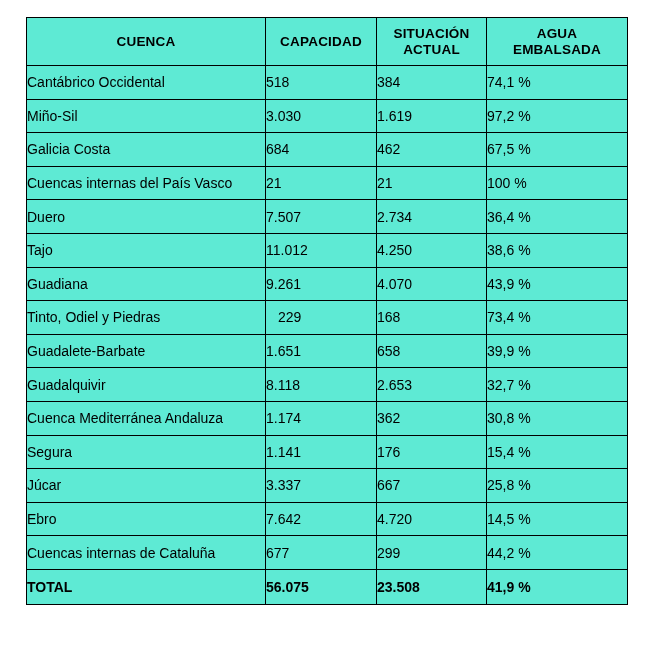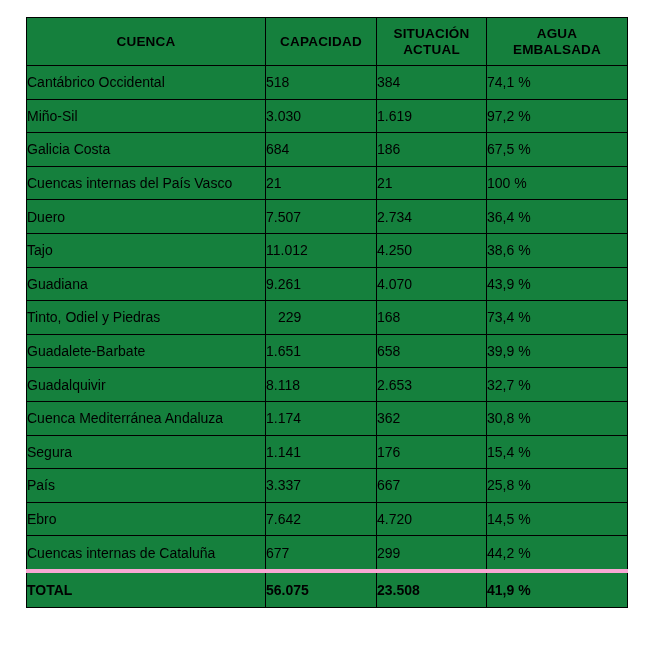--- a/index.html
+++ b/index.html
@@ -25,21 +25,21 @@
     position: absolute;
     left: 26px;
     top: 17px;
     width: 601px;
   }
 
   table.reservoirs {
     border-collapse: collapse;
     table-layout: fixed;
     width: 601px;
-    background: #15803d;
+    background: #5eead4;
   }
 
   table.reservoirs col.c-cuenca     { width: 239px; }
   table.reservoirs col.c-capacidad  { width: 111px; }
   table.reservoirs col.c-situacion  { width: 110px; }
   table.reservoirs col.c-agua       { width: 141px; }
 
   table.reservoirs th,
   table.reservoirs td {
     border: 1px solid #000000;
@@ -66,21 +66,21 @@
     font-size: 14px;
     font-weight: normal;
     padding: 0 0 0 7px;
     text-align: left;
     white-space: nowrap;
     overflow: hidden;
   }
 
   tbody tr.total-row td {
     font-weight: bold;
-    border-top: 4px solid #f9a8d4;
+    border-top: 1px solid #f9a8d4;
     height: 34px;
   }
 
   
   tbody td.indent-1 {
     padding-left: 12px;
     margin-top: 8px;
   }
 </style>
 </head>
@@ -125,21 +125,21 @@
           </tr>
           <tr>
             <td>Miño-Sil</td>
             <td>3.030</td>
             <td>1.619</td>
             <td>97,2 %</td>
           </tr>
           <tr>
             <td>Galicia Costa</td>
             <td>684</td>
-            <td>186</td>
+            <td>462</td>
             <td>67,5 %</td>
           </tr>
           <tr>
             <td>Cuencas internas del País Vasco</td>
             <td>21</td>
             <td>21</td>
             <td>100 %</td>
           </tr>
           <tr>
             <td>Duero</td>
@@ -183,21 +183,21 @@
             <td>362</td>
             <td>30,8 %</td>
           </tr>
           <tr>
             <td>Segura</td>
             <td>1.141</td>
             <td>176</td>
             <td>15,4 %</td>
           </tr>
           <tr>
-            <td>País</td>
+            <td>Júcar</td>
             <td>3.337</td>
             <td>667</td>
             <td>25,8 %</td>
           </tr>
           <tr>
             <td>Ebro</td>
             <td>7.642</td>
             <td>4.720</td>
             <td>14,5 %</td>
           </tr>

